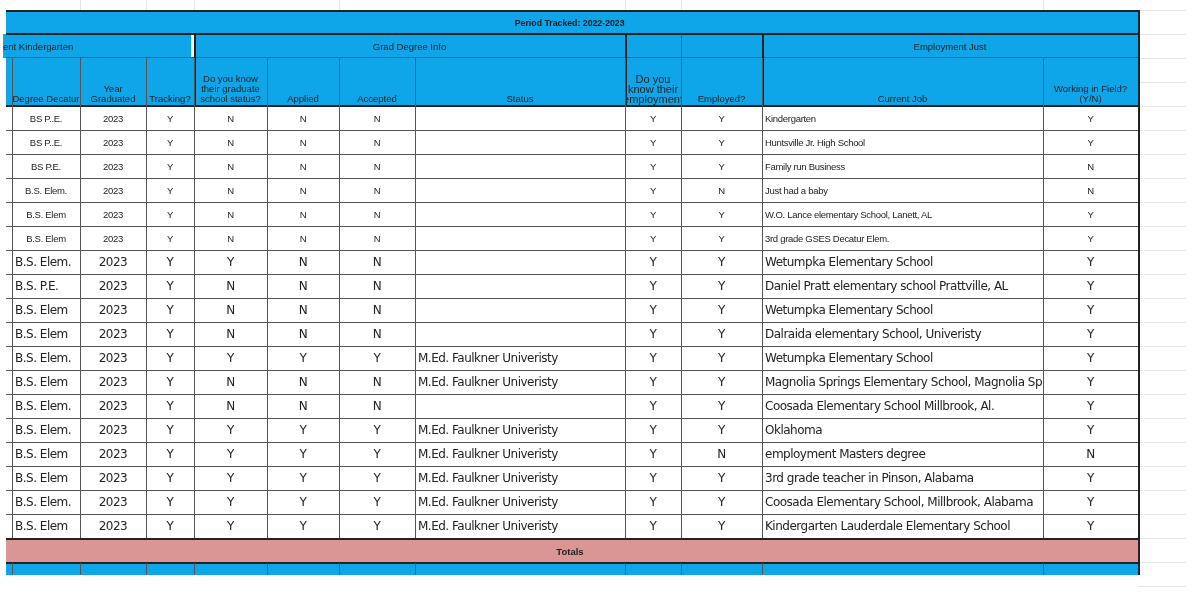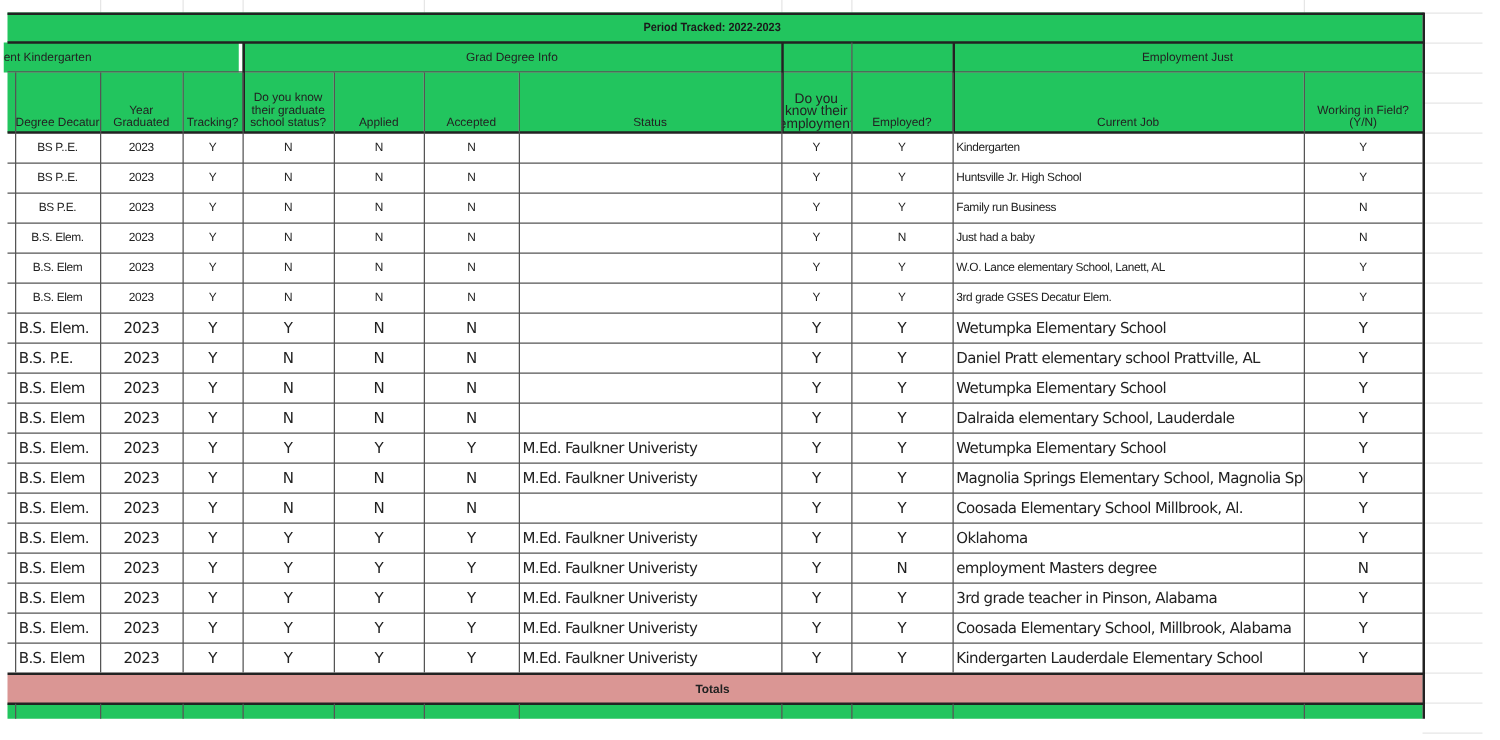--- a/index.html
+++ b/index.html
@@ -6,21 +6,21 @@
   body { width:1200px; height:592px; overflow:hidden; position:relative;
          font-family:"Liberation Sans", sans-serif; color:#222; }
   .gridbg { position:absolute; inset:0; pointer-events:none; }
   .gridbg .h { position:absolute; left:1138px; width:48px; height:1px; background:#e6e6e6; }
   .gridbg .v { position:absolute; top:0; height:10px; width:1px; background:#e6e6e6; }
   .sheet { position:absolute; left:0; top:0; }
   .cell { position:absolute; box-sizing:border-box; display:flex; align-items:center;
           justify-content:center; overflow:hidden; white-space:nowrap; }
   .hdr { background:#f2dcdb; font-size:9.5px; font-family:"Liberation Sans", sans-serif;
          color:#1a1a1a; transform:scaleX(0.92); }
-  .pink { background:#22c55e; }
+  .pink { background:#0ea5e9; }
   .band { background:#da9694; }
   .small { font-size:9.5px; letter-spacing:-0.3px; }
   .cal { font-size:12px; font-family:"DejaVu Sans", sans-serif; letter-spacing:-0.5px; transform-origin:left center; }
   .left { justify-content:flex-start; padding-left:3px; }
   .wrap { white-space:normal; text-align:center; line-height:10px; align-items:flex-end; padding-bottom:2px; }
   .line-h { position:absolute; height:0; border-top:1px solid #555; }
   .line-hb { position:absolute; height:0; border-top:2px solid #222; }
   .line-v { position:absolute; width:0; border-left:1px solid #555; }
   .line-vb { position:absolute; width:0; border-left:2px solid #222; }
 </style>
@@ -193,21 +193,21 @@
     <div class="cell " style="left: 6px; top: 322px; width: 6px; height: 24px;"></div>
     <div class="cell cal left" style="left: 12px; top: 322px; width: 68px; height: 24px; font-size: 12px;">B.S. Elem</div>
     <div class="cell cal" style="left: 80px; top: 322px; width: 66px; height: 24px; font-size: 12px;">2023</div>
     <div class="cell cal" style="left: 146px; top: 322px; width: 48px; height: 24px; font-size: 12px;">Y</div>
     <div class="cell cal" style="left: 194px; top: 322px; width: 73px; height: 24px; font-size: 12px;">N</div>
     <div class="cell cal" style="left: 267px; top: 322px; width: 72px; height: 24px; font-size: 12px;">N</div>
     <div class="cell cal" style="left: 339px; top: 322px; width: 76px; height: 24px; font-size: 12px;">N</div>
     <div class="cell cal left" style="left: 415px; top: 322px; width: 210px; height: 24px; font-size: 12px;"></div>
     <div class="cell cal" style="left: 625px; top: 322px; width: 56px; height: 24px; font-size: 12px;">Y</div>
     <div class="cell cal" style="left: 681px; top: 322px; width: 81px; height: 24px; font-size: 12px;">Y</div>
-    <div class="cell cal left" style="left: 762px; top: 322px; width: 281px; height: 24px; font-size: 12px;">Dalraida elementary School, Lauderdale</div>
+    <div class="cell cal left" style="left: 762px; top: 322px; width: 281px; height: 24px; font-size: 12px;">Dalraida elementary School, Univeristy</div>
     <div class="cell cal" style="left: 1043px; top: 322px; width: 95px; height: 24px; font-size: 12px;">Y</div>
     <div class="cell " style="left: 6px; top: 346px; width: 6px; height: 24px;"></div>
     <div class="cell cal left" style="left: 12px; top: 346px; width: 68px; height: 24px; font-size: 12px;">B.S. Elem.</div>
     <div class="cell cal" style="left: 80px; top: 346px; width: 66px; height: 24px; font-size: 12px;">2023</div>
     <div class="cell cal" style="left: 146px; top: 346px; width: 48px; height: 24px; font-size: 12px;">Y</div>
     <div class="cell cal" style="left: 194px; top: 346px; width: 73px; height: 24px; font-size: 12px;">Y</div>
     <div class="cell cal" style="left: 267px; top: 346px; width: 72px; height: 24px; font-size: 12px;">Y</div>
     <div class="cell cal" style="left: 339px; top: 346px; width: 76px; height: 24px; font-size: 12px;">Y</div>
     <div class="cell cal left" style="left: 415px; top: 346px; width: 210px; height: 24px; font-size: 12px;">M.Ed. Faulkner Univeristy</div>
     <div class="cell cal" style="left: 625px; top: 346px; width: 56px; height: 24px; font-size: 12px;">Y</div>

